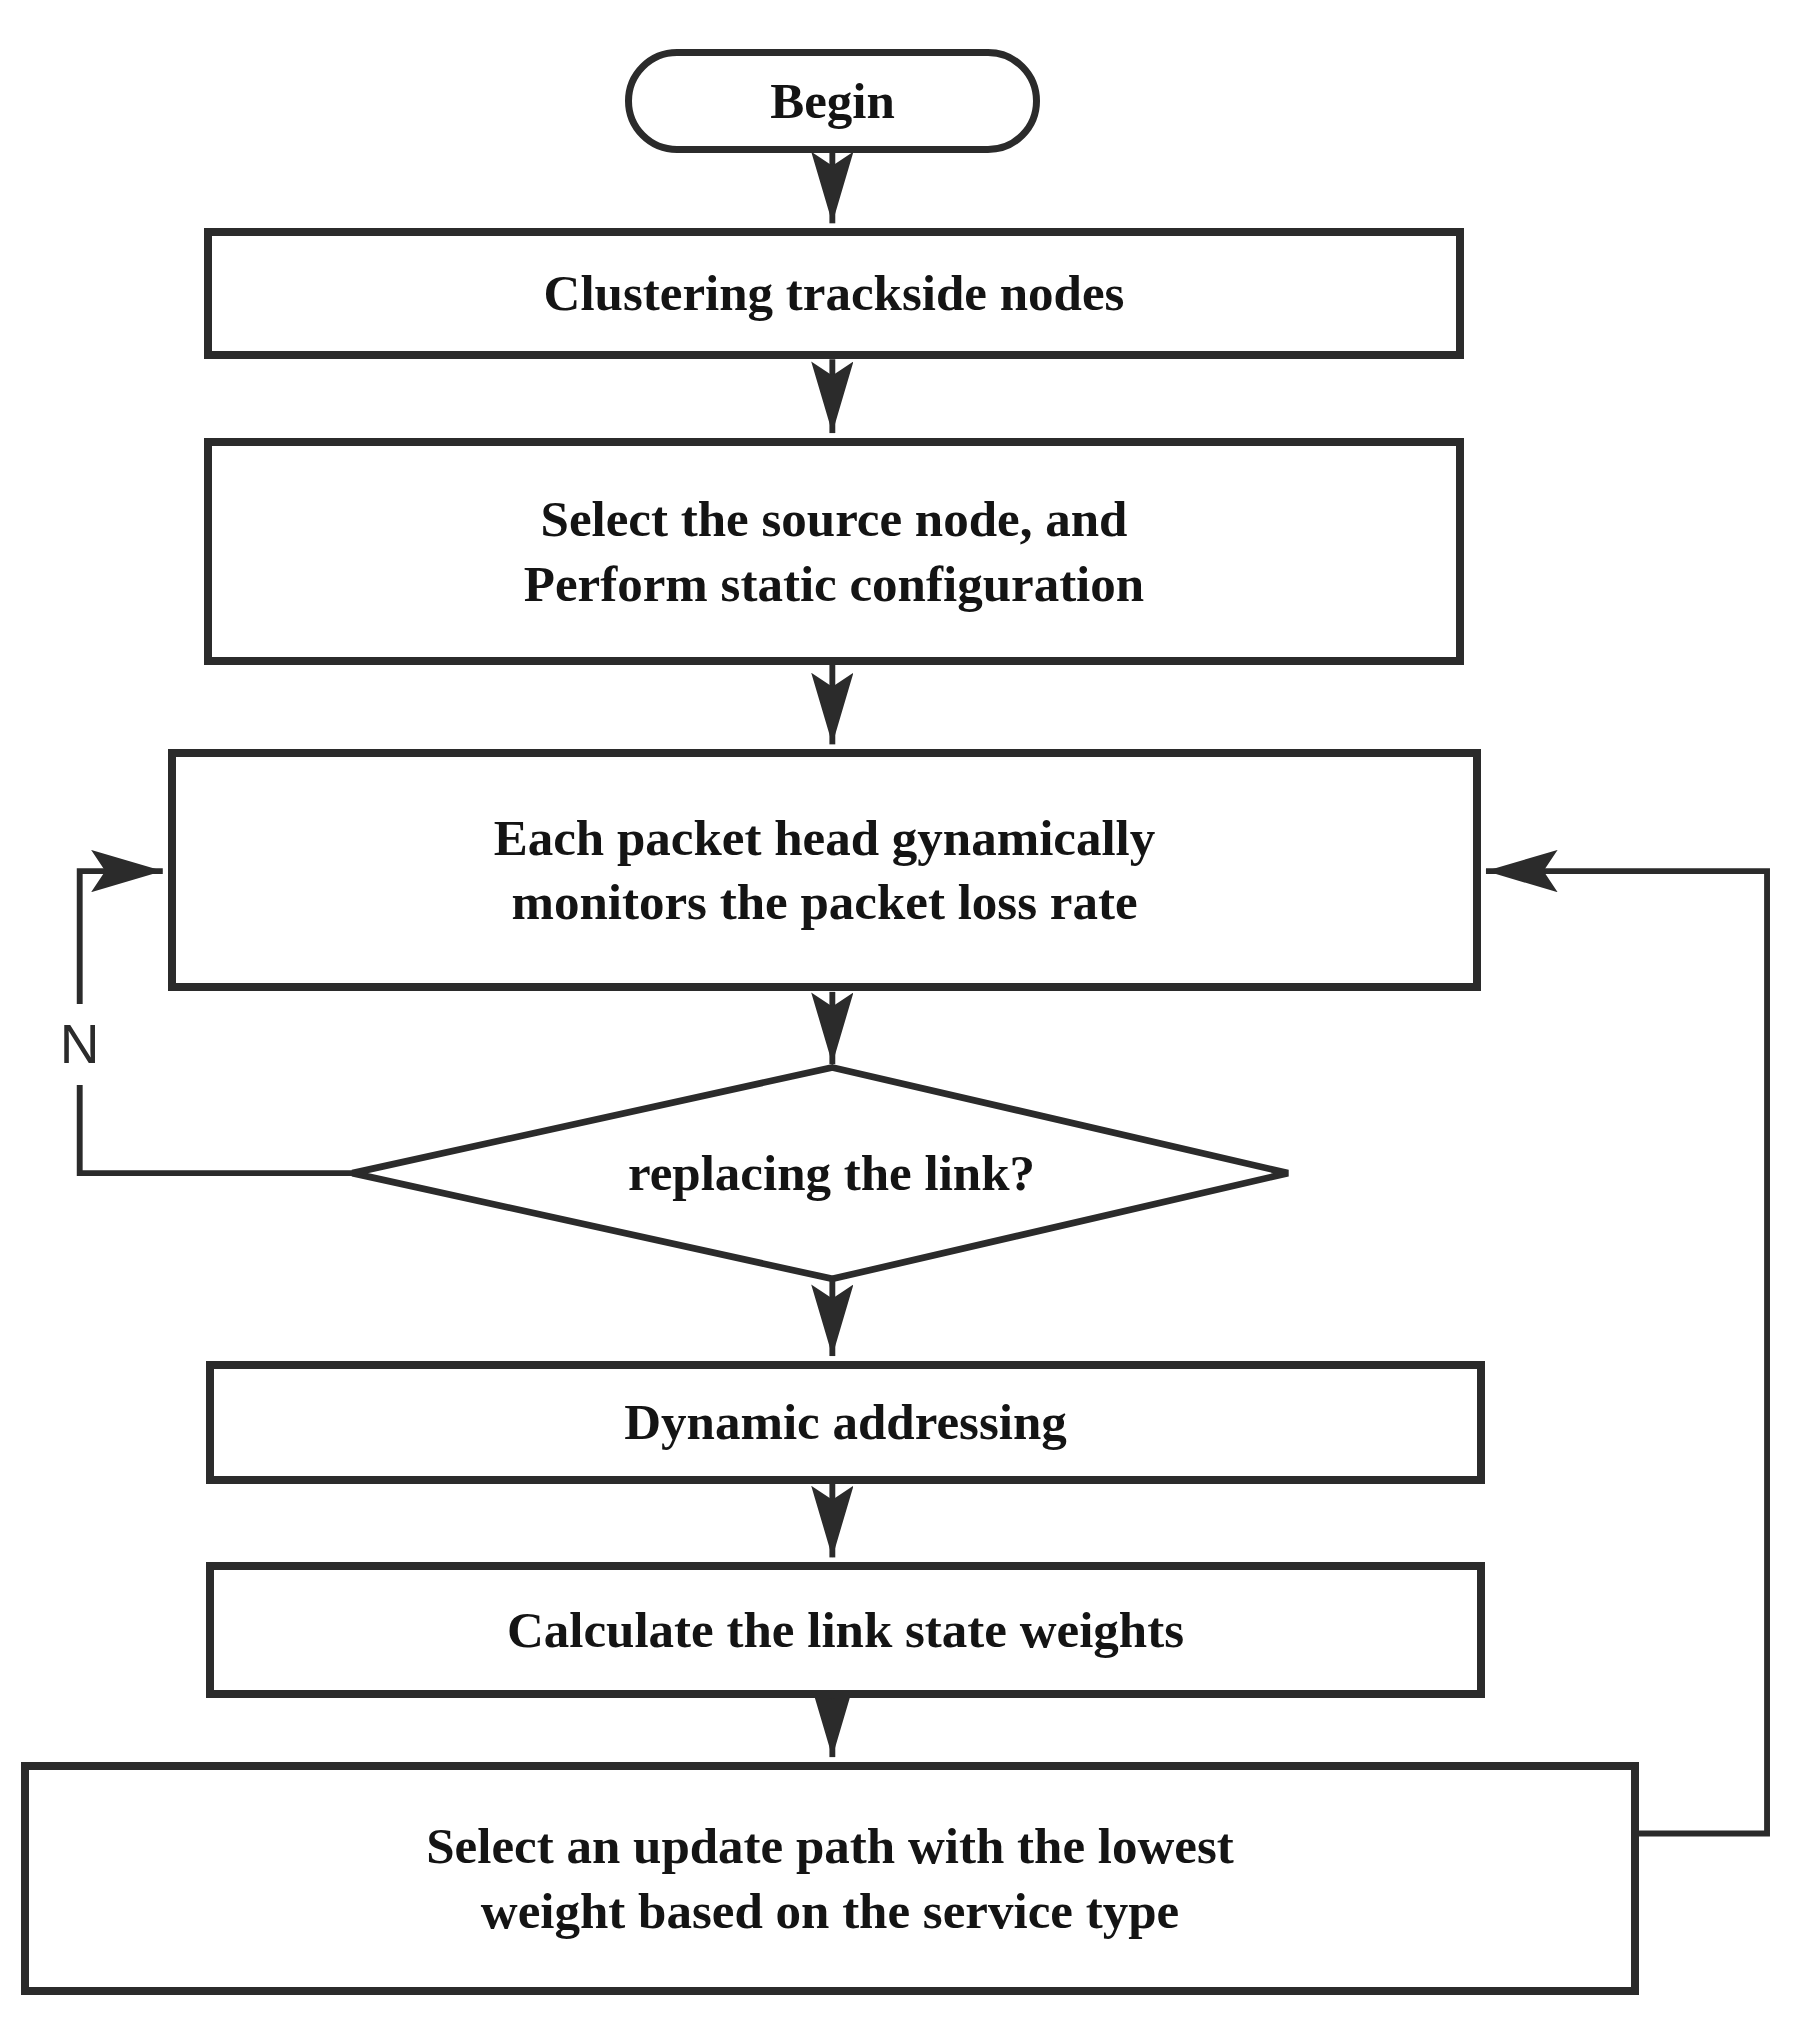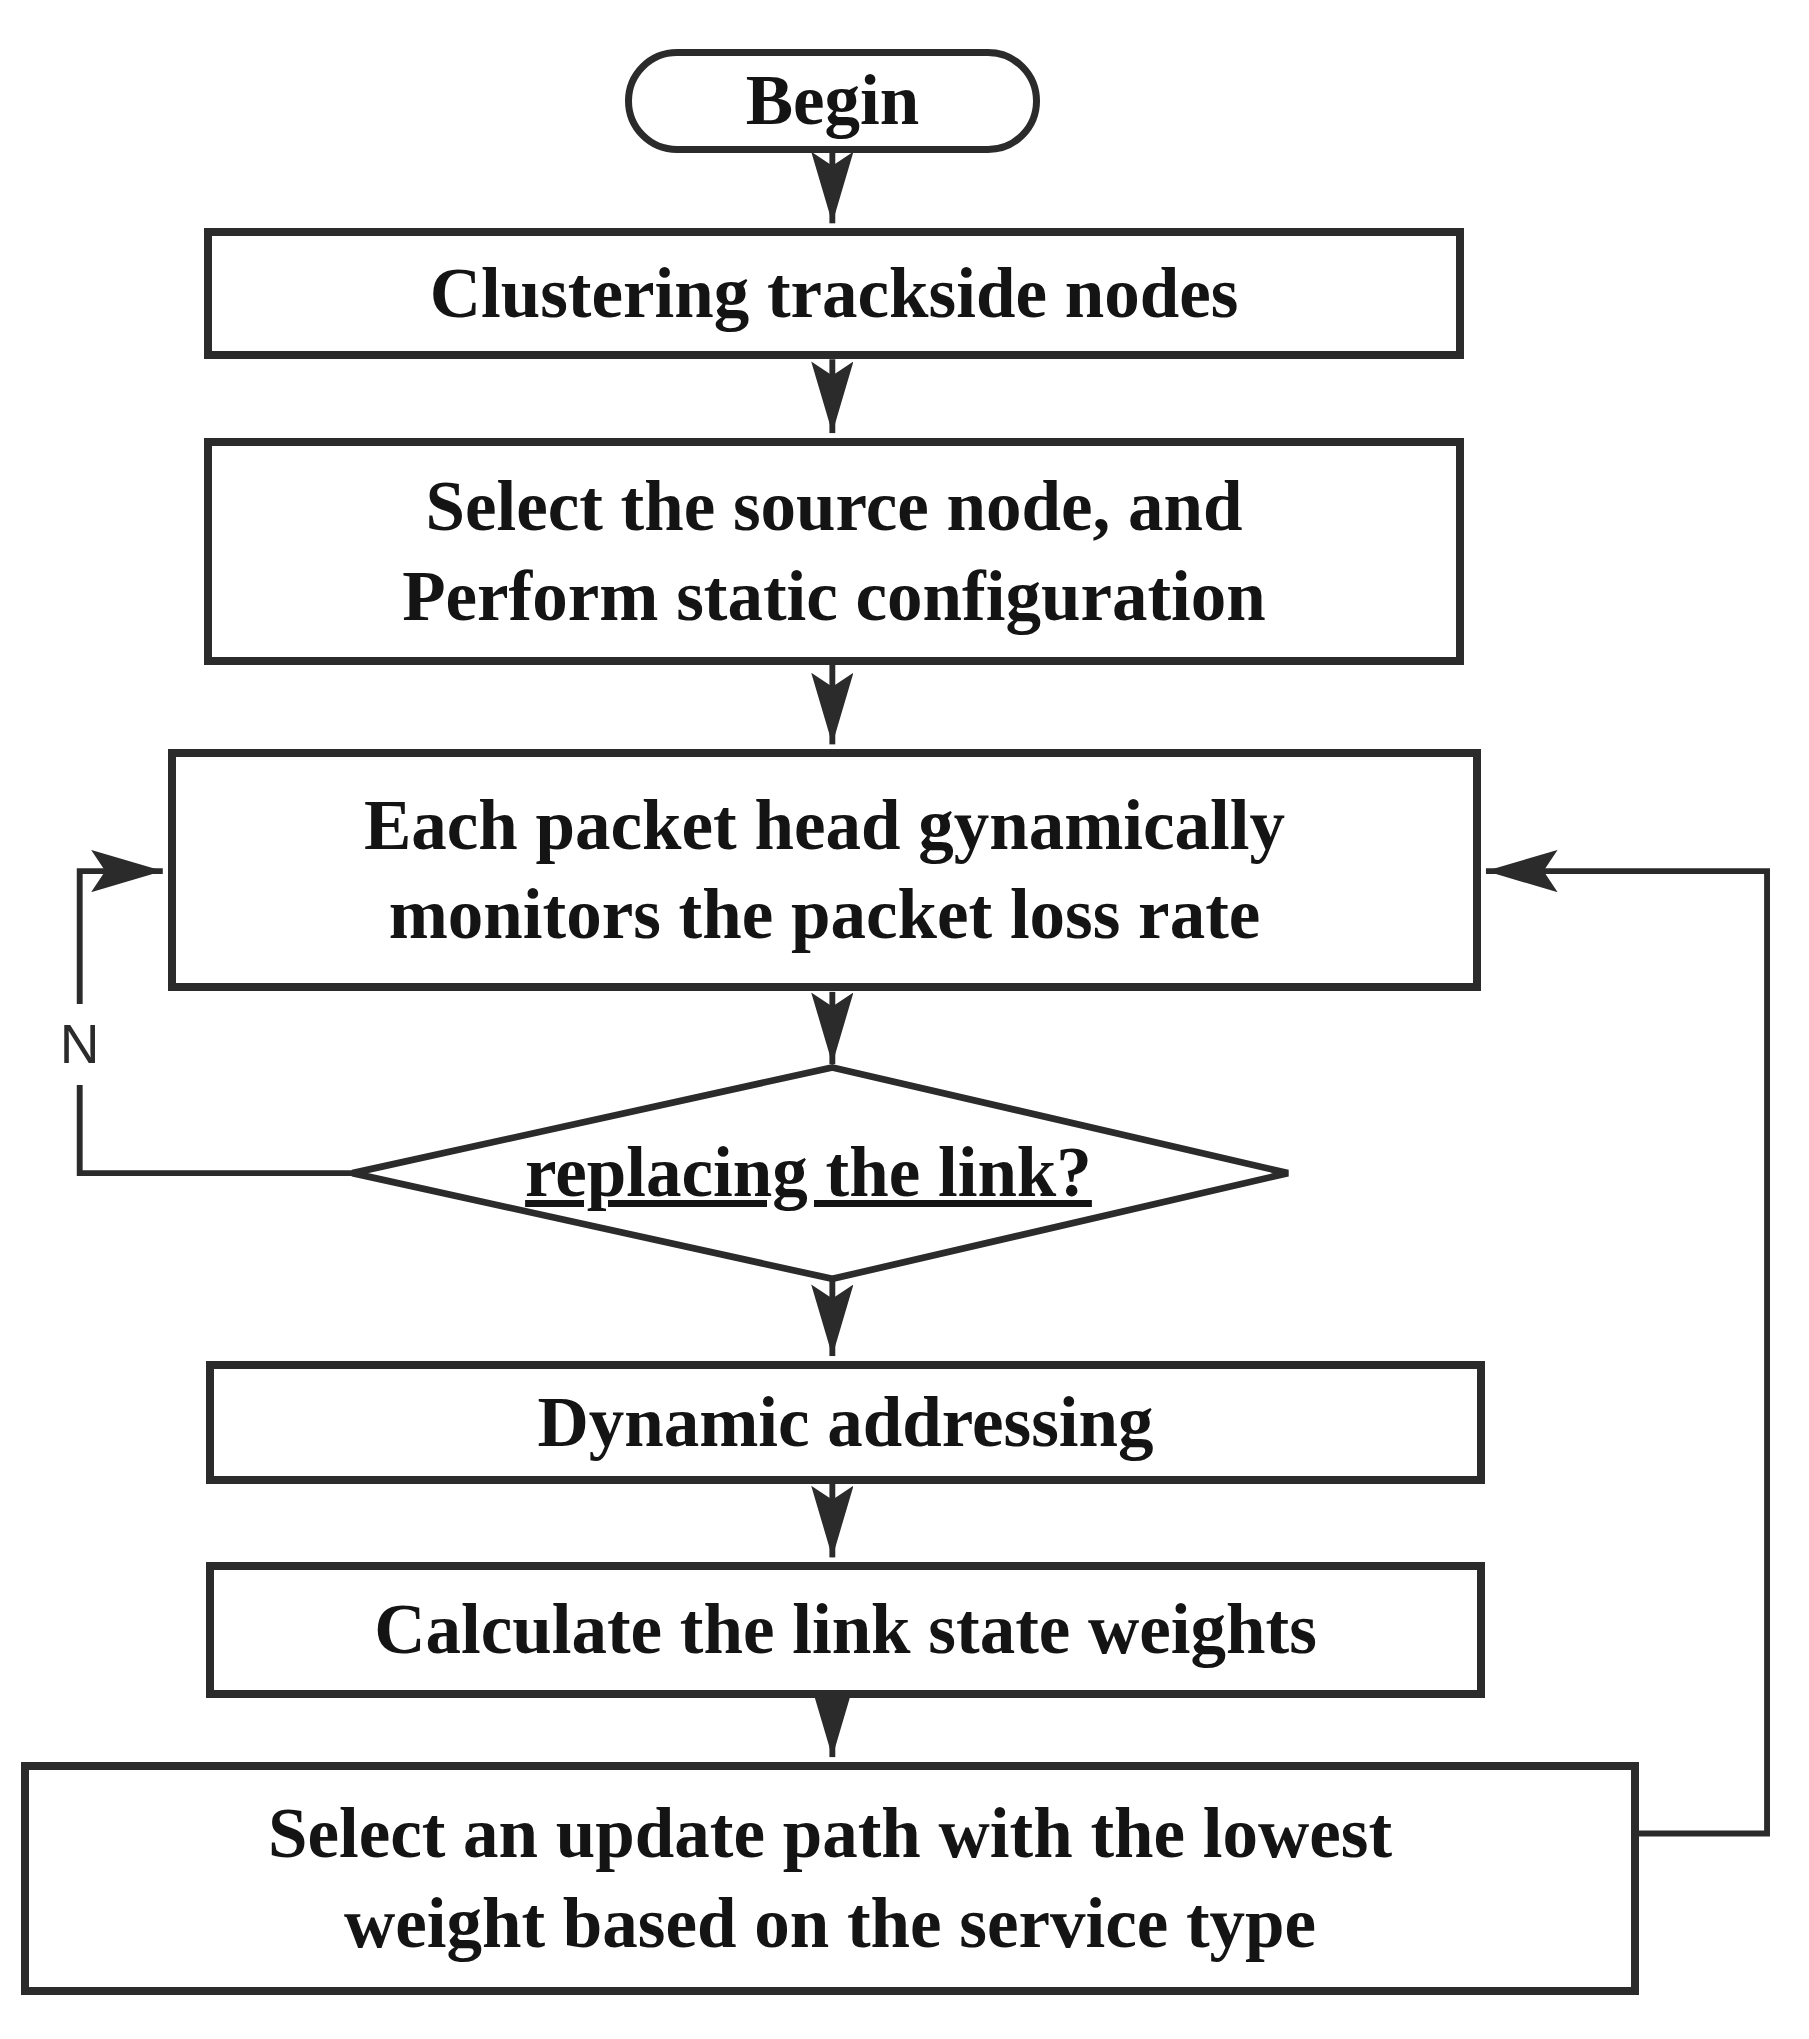--- a/index.html
+++ b/index.html
@@ -8,21 +8,21 @@
     font-family:"Liberation Serif","DejaVu Serif",serif;overflow:hidden;
   }
   svg.wires{position:absolute;left:0;top:0;width:1809px;height:2040px;}
   .wire{fill:none;stroke:var(--stroke,#2b2b2b);stroke-width:7;}
   .diamond{fill:#ffffff;stroke:var(--stroke,#2b2b2b);stroke-width:8;}
   .arrowhead{fill:var(--stroke,#2b2b2b);}
   .node{
     position:absolute;box-sizing:border-box;background:#ffffff;
     display:flex;flex-direction:column;align-items:center;justify-content:center;
     text-align:center;color:var(--text,#141414);
-    font-weight:bold;font-size:71px;line-height:1.26;white-space:nowrap;
+    font-weight:bold;font-size:51px;line-height:1.26;white-space:nowrap;
   }
   .box{border:8.4px solid var(--stroke,#2b2b2b);}
   .terminator{border:7.6px solid var(--stroke,#2b2b2b);border-radius:60px;}
   .free{background:transparent;border:none;}
   .n-label{
     position:absolute;display:flex;align-items:center;justify-content:center;
     background:#ffffff;color:var(--stroke,#2b2b2b);
     font-family:"Liberation Sans","DejaVu Sans",sans-serif;
     font-weight:400;font-size:55px;line-height:1;
   }
@@ -65,21 +65,21 @@
   <div class="node box" style="left:204px;top:438px;width:1260px;height:227px;">
     <span>Select the source node, and</span>
     <span>Perform static configuration</span>
   </div>
 
   <div class="node box" style="left:168px;top:749px;width:1313px;height:242px;">
     <span>Each packet head gynamically</span>
     <span>monitors the packet loss rate</span>
   </div>
 
-  <div class="node free" style="left:343px;top:1091px;width:931px;height:164px;text-decoration:underline;">
+  <div class="node free" style="left:366px;top:1091px;width:931px;height:164px;">
     <span>replacing the link?</span>
   </div>
 
   <div class="n-label" style="left:46px;top:1004px;width:67px;height:81px;">
     <span>N</span>
   </div>
 
   <div class="node box" style="left:206px;top:1361px;width:1279px;height:123px;">
     <span>Dynamic addressing</span>
   </div>

